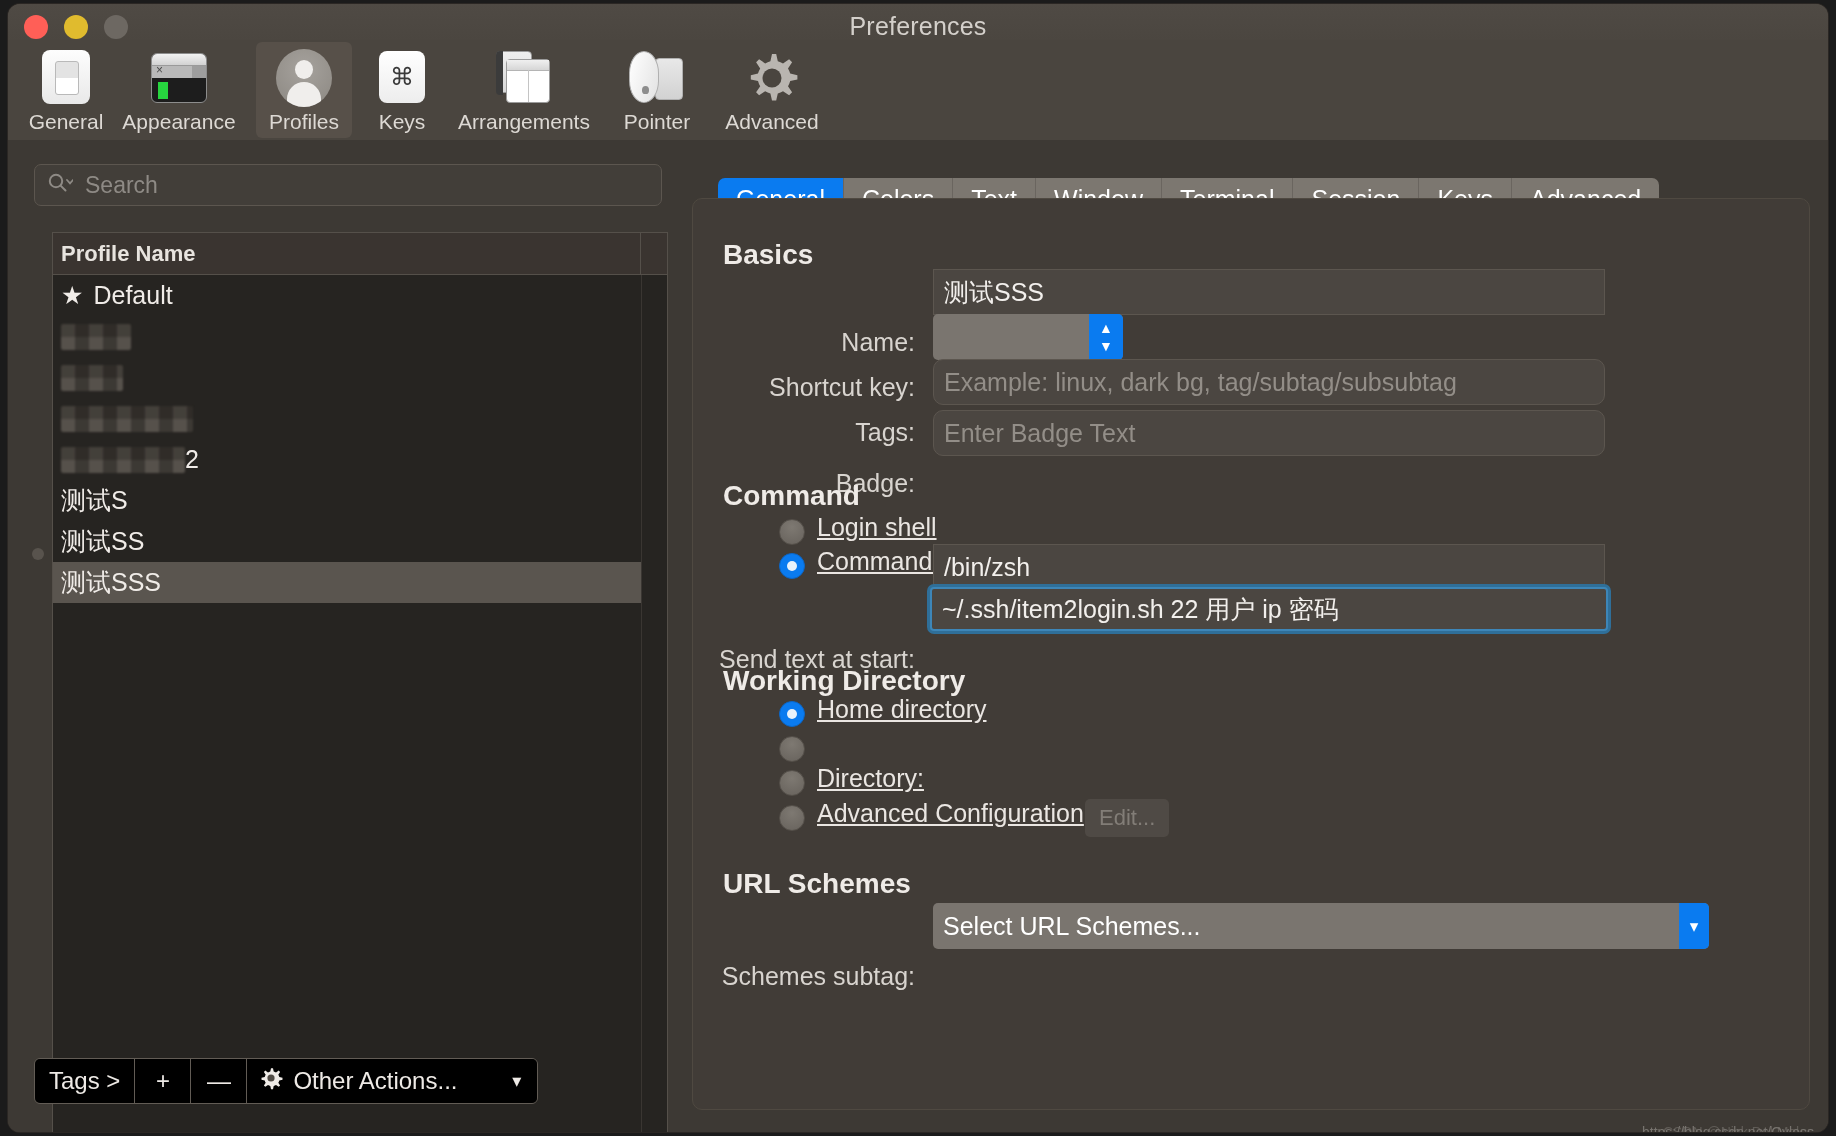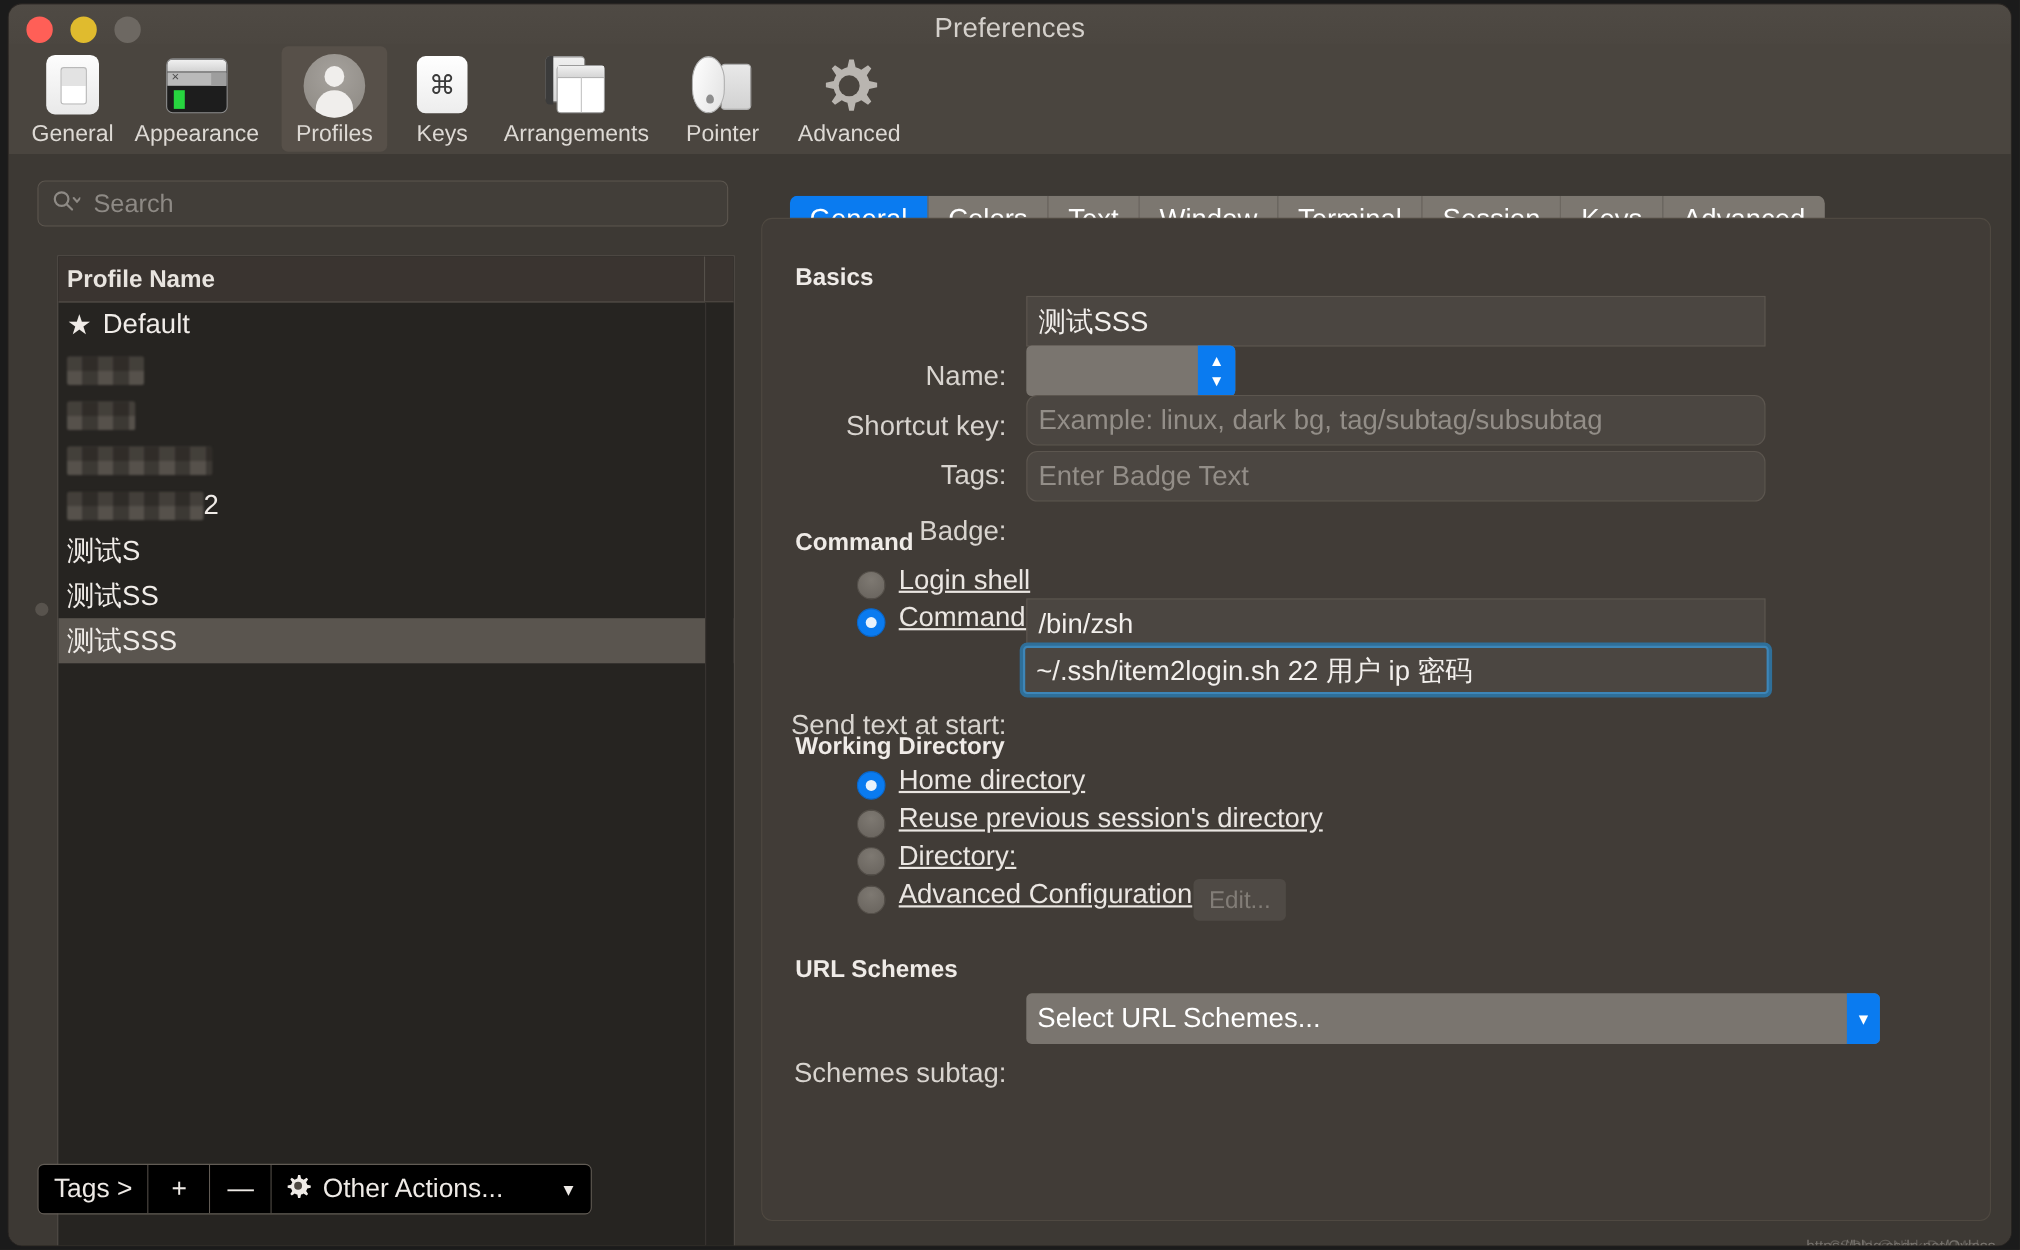--- a/index.html
+++ b/index.html
@@ -257,21 +257,21 @@
   }
   .tab:last-child { border-right: none; }
   .tab.active { background: #0a7bf0; }
 
   #tabpanel {
     position: absolute; left: 12px; top: 58px; right: 18px; bottom: 22px;
     background: #413c37; border: 1px solid #4f4941; border-radius: 10px;
   }
 
   .section-title {
-    position: absolute; color: #efebe7; font-size: 22px; font-weight: bold;
+    position: absolute; color: #efebe7; font-size: 28px; font-weight: bold;
   }
   .flabel {
     position: absolute; color: #d8d4cf; font-size: 25px; text-align: right; margin-top: 47px;
   }
   .field {
     position: absolute; height: 46px;
     background: #4b4641; border: 1px solid #5c564f;
     display: flex; align-items: center; padding: 0 10px;
     color: #f2efec; font-size: 25px;
   }
@@ -541,21 +541,20 @@
 
         <div class="flabel" style="left:0px;top:399px;width:222px">Send text at start:</div>
         <div class="field focused" style="left:236px;top:387px;width:680px">~/.ssh/item2login.sh 22 用户 ip 密码</div>
 
         <div class="section-title" style="left:30px;top:466px">Working Directory</div>
 
         <div class="radio on" style="left:86px;top:502px"></div>
         <div class="rlabel" style="left:124px;top:496px">Home directory</div>
 
         <div class="radio" style="left:86px;top:537px"></div>
-        <div class="rlabel" style="left:124px;top:531px">Reuse previous session's directory</div>
 
         <div class="radio" style="left:86px;top:571px"></div>
         <div class="rlabel" style="left:124px;top:565px">Directory:</div>
 
         <div class="radio" style="left:86px;top:606px"></div>
         <div class="rlabel" style="left:124px;top:600px">Advanced Configuration</div>
         <div class="btn-disabled" style="left:392px;top:600px">Edit...</div>
 
         <div class="section-title" style="left:30px;top:669px">URL Schemes</div>
 

